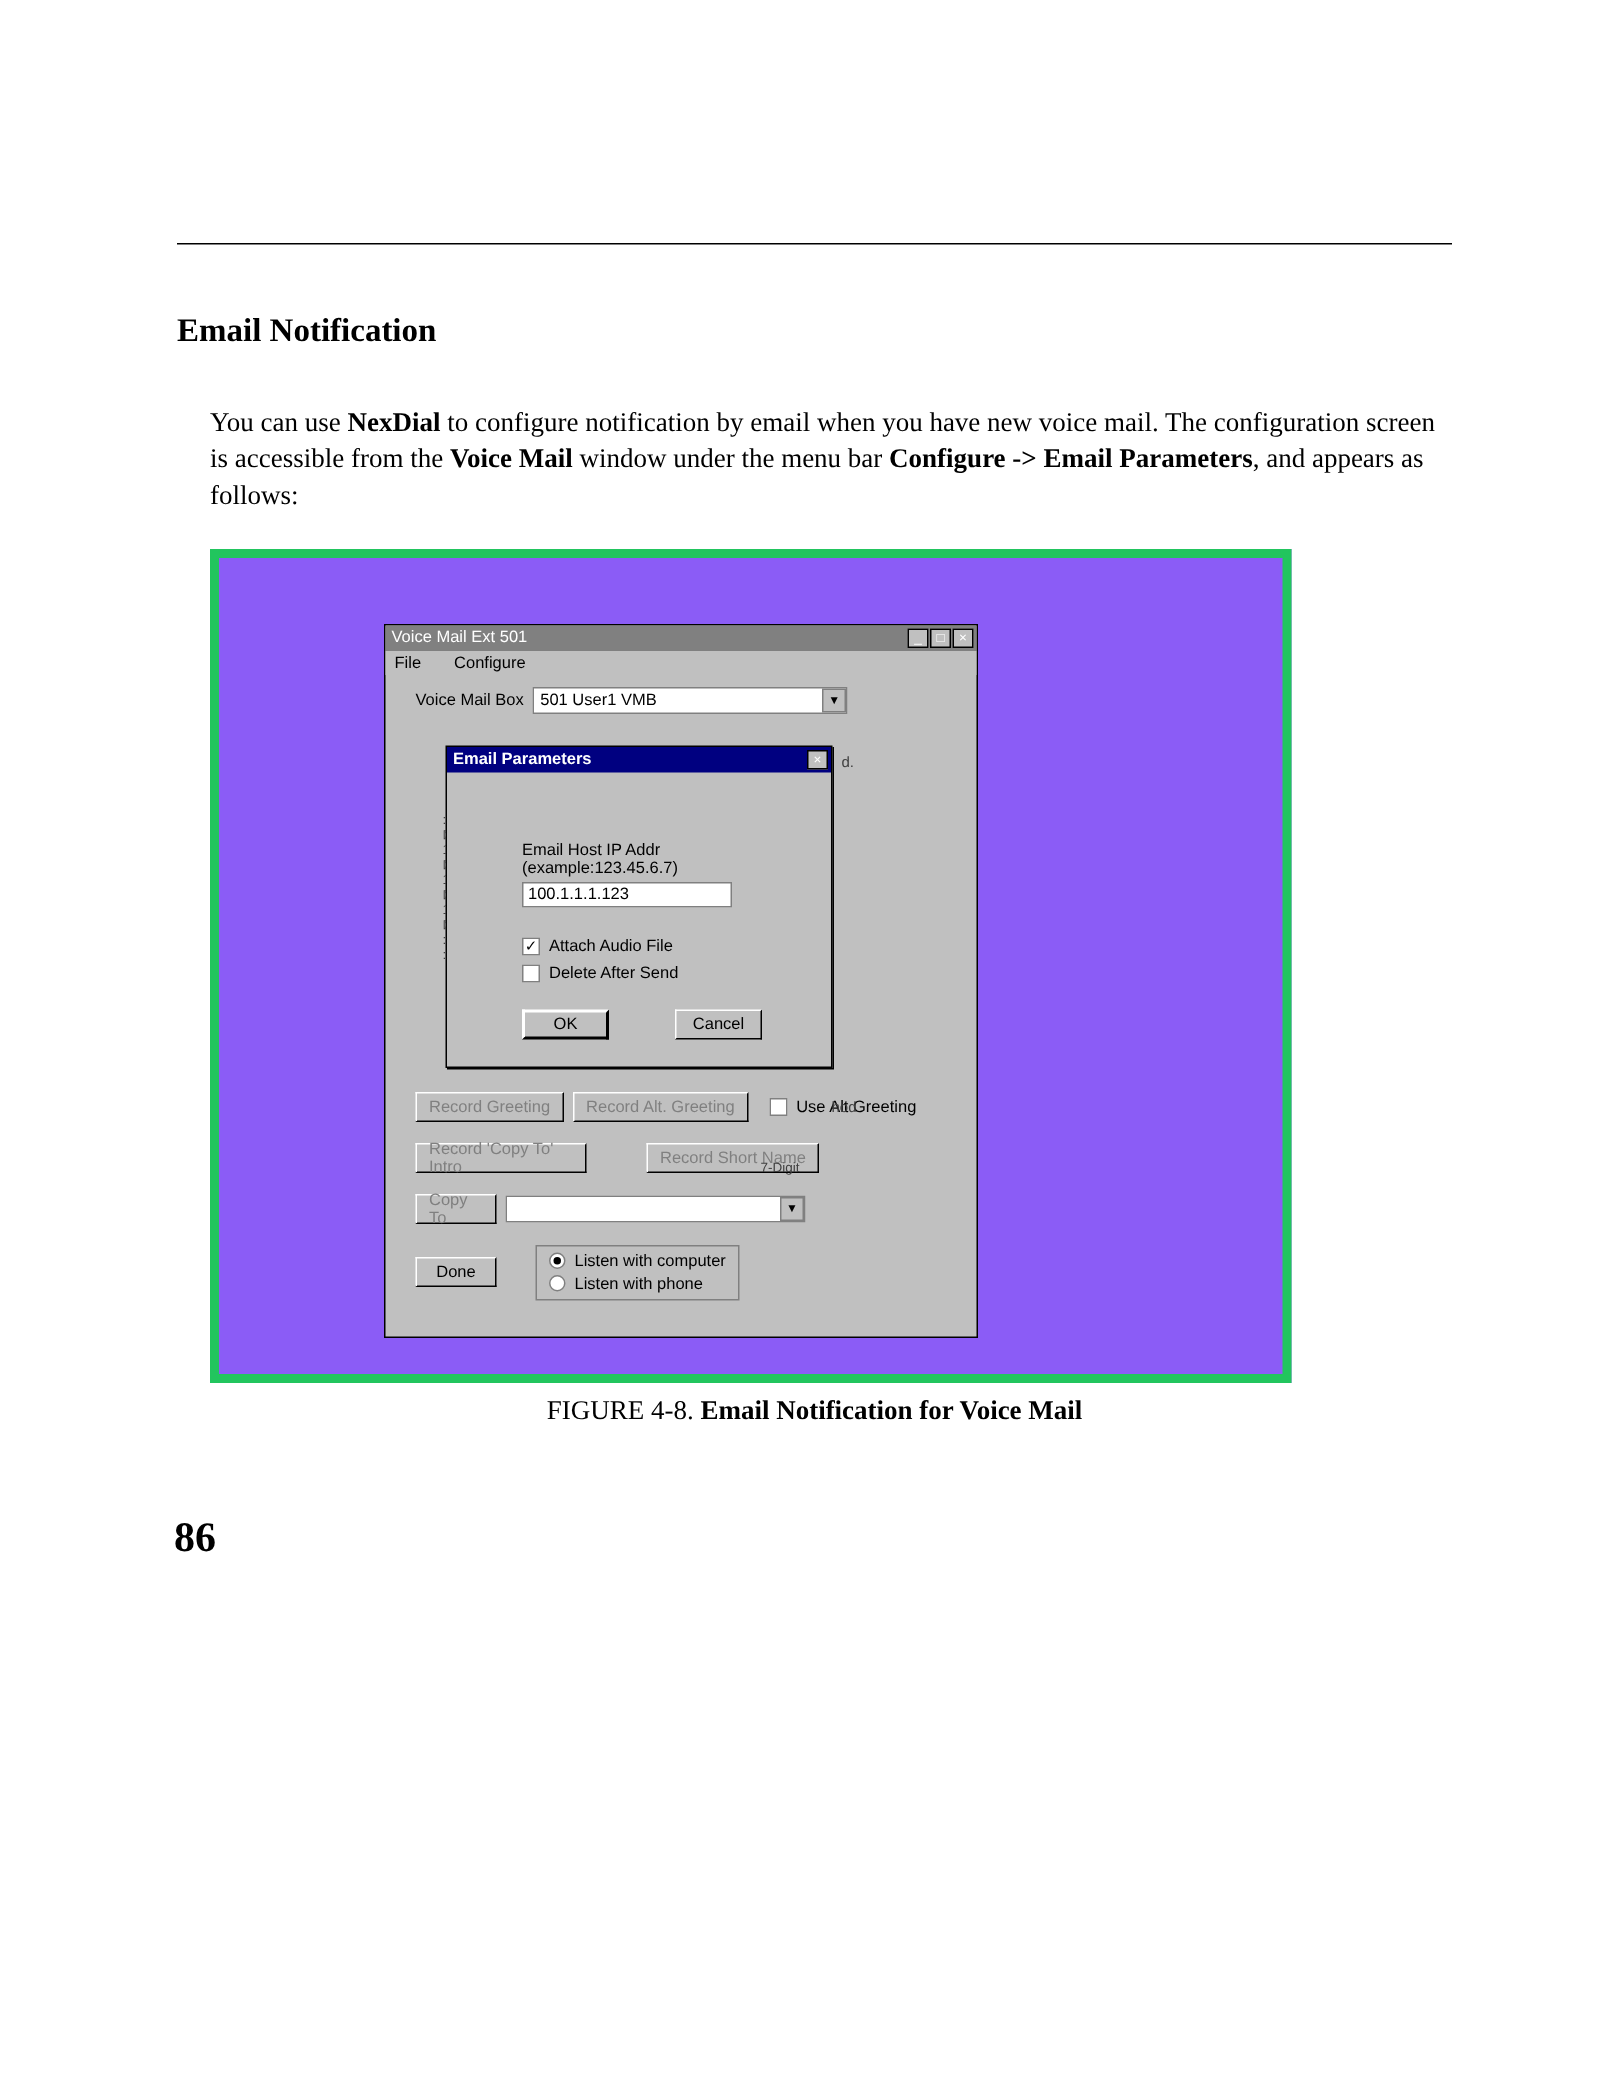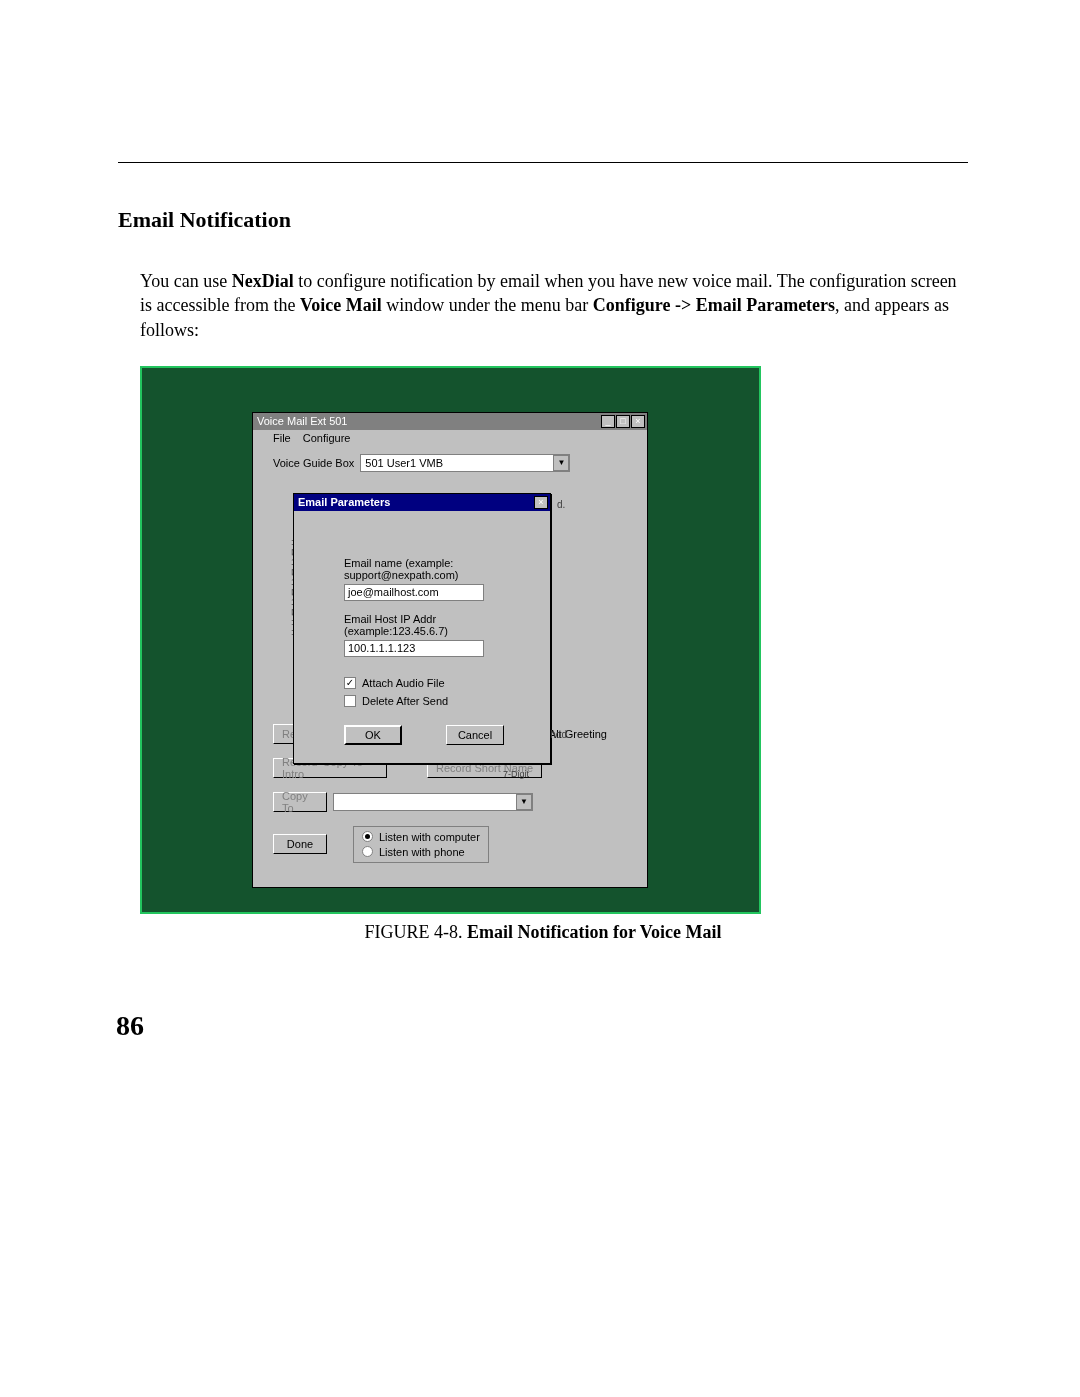--- a/index.html
+++ b/index.html
@@ -34,25 +34,25 @@
     font-size: 22px;
     margin: 0 0 36px 0;
   }
   p.body {
     font-size: 18px;
     line-height: 1.35;
     margin: 0 0 10px 22px;
     max-width: 820px;
   }
   .figure-box {
-    width: 621px;
+    width: 721px;
     margin: 24px 0 0 22px;
-    border: 2px solid #22c55e;
+    border: 6px solid #22c55e;
     padding: 44px 110px 24px 110px;
-    background: #14532d;
+    background: #8b5cf6;
   }
   .caption {
     text-align: center;
     font-size: 18px;
     margin-top: 8px;
   }
   .page-num {
     position: absolute;
     left: 116px;
     top: 1010px;
@@ -83,22 +83,22 @@
   .tbtn {
     width: 14px; height: 13px;
     background: #c0c0c0;
     border: 1px solid #000;
     margin-left: 1px;
     display: flex; align-items: center; justify-content: center;
     font-size: 9px;
     line-height: 1;
   }
   .menubar {
-    display: flex; gap: 12px;
-    padding: 2px 20px;
+    display: flex; gap: 22px;
+    padding: 2px 6px;
     background: #c0c0c0;
   }
   .win-body { padding: 8px 14px 10px 20px; }
   .row { display: flex; align-items: center; gap: 6px; margin-bottom: 10px; }
   .sel {
     display: flex; align-items: center;
     background: #fff;
     border: 1px solid #808080;
     height: 18px;
     width: 210px;
@@ -218,45 +218,39 @@
         <span class="tbtn">□</span>
         <span class="tbtn">×</span>
       </div>
       <div class="menubar">
         <span>File</span>
         <span>Configure</span>
       </div>
 
       <div class="win-body">
         <div class="row">
-          <span>Voice Guide Box</span>
+          <span>Voice Mail Box</span>
           <div class="sel">
             <span>501   User1 VMB</span>
             <span class="arrow">▼</span>
           </div>
         </div>
 
         <div class="fragment">
           :<br>⊠ 1<br>⊠ 1<br>⊠ 1<br>⊠ :<br>:
         </div>
 
         <span style="position:absolute; left:304px; top:86px; font-size:10px; color:#404040;">d.</span>
 
         <div class="dialog">
           <div class="titlebar">
             <span class="ttext" style="font-weight:bold;">Email Parameters</span>
             <span class="tbtn">×</span>
           </div>
           <div class="dbody">
-            <div class="field">
-              <div class="lab">Email name (example: support@nexpath.com)</div>
-              <div class="txt">
-                <span>joe@mailhost.com</span>
-              </div>
-            </div>
             <div class="field">
               <div class="lab">Email Host IP Addr (example:123.45.6.7)</div>
               <div class="txt">
                 <span>100.1.1.1.123</span>
               </div>
             </div>
             <div class="cb" style="margin-top:20px;">
               <span class="box">✓</span>
               <span>Attach Audio File</span>
             </div>

